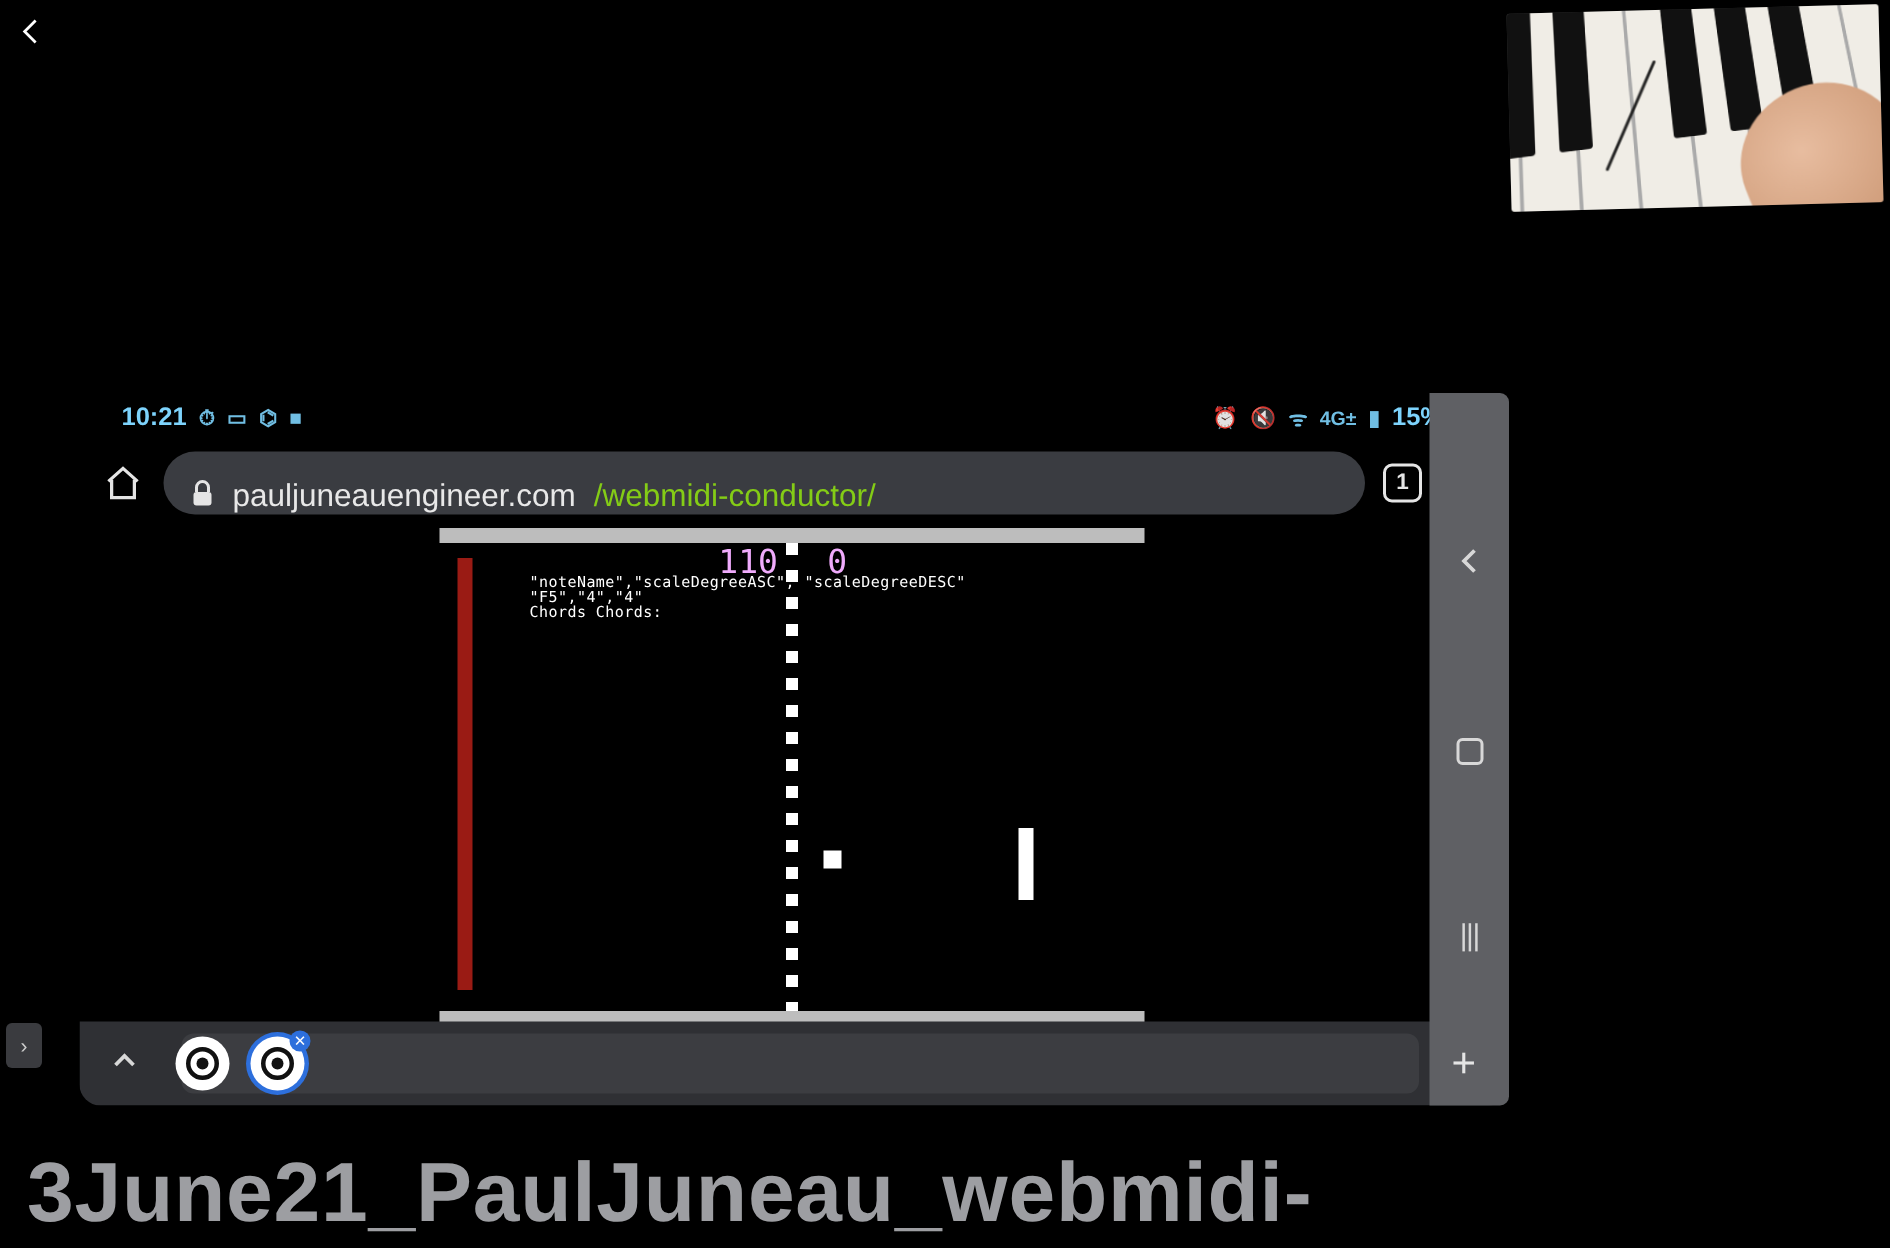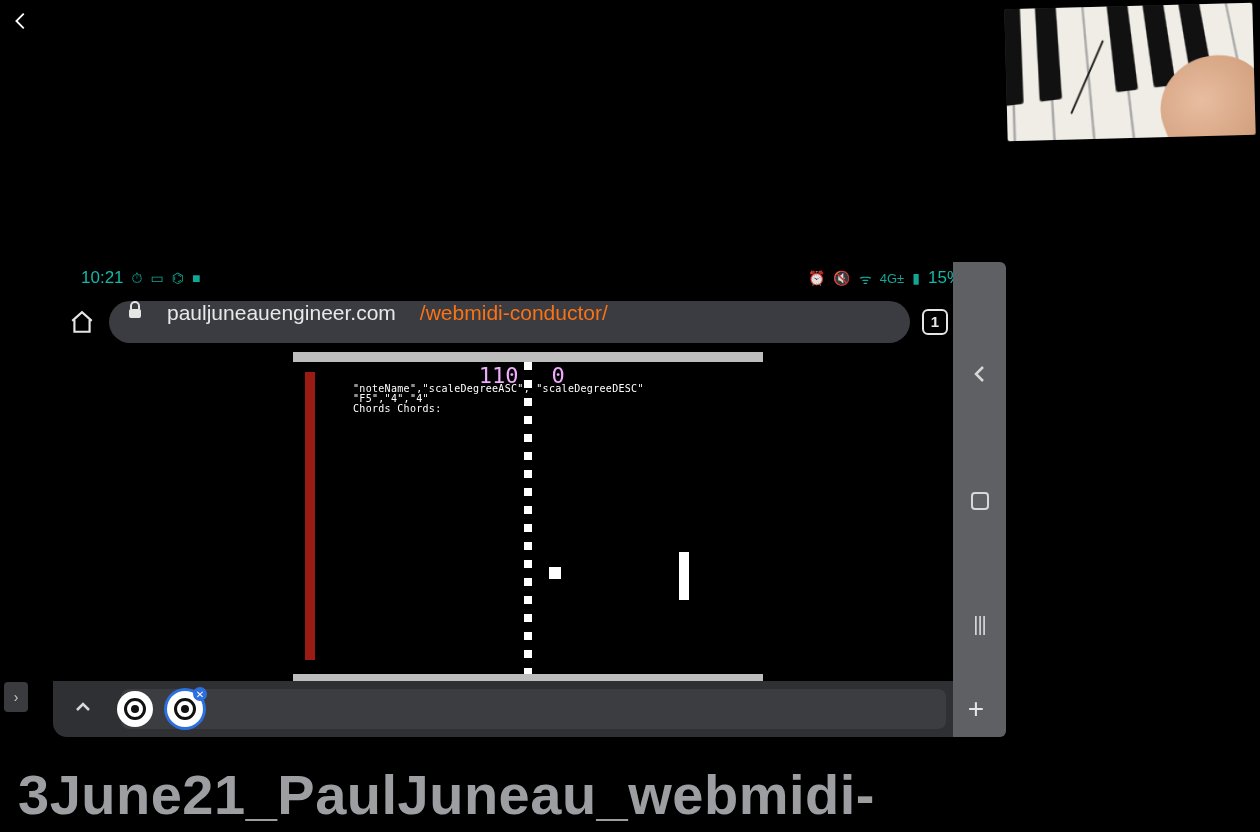--- a/index.html
+++ b/index.html
@@ -101,23 +101,23 @@
     border-radius: 14px;
     overflow:hidden;
   }
 
   .status-bar {
     height: 32px;
     display:flex;
     justify-content: space-between;
     align-items: center;
     padding: 0 28px;
-    color:#14b8a6;
+    color:#7dd3fc;
     font-size: 17px;
-    font-weight: 400;
+    font-weight: 700;
   }
   .status-left, .status-right { display:flex; align-items:center; gap:8px; }
   .status-right .pct { font-size:17px; }
   .batt {
     width:8px; height:15px;
     border:1px solid #aaa;
     position:relative;
     display:inline-block;
   }
   .batt::after{content:'';position:absolute;bottom:0;left:0;right:0;height:15%;background:#d88;}
@@ -134,28 +134,28 @@
     width:30px; height:30px;
     display:flex;align-items:center;justify-content:center;
     color:#e5e5e5;
   }
   .addr-bar {
     flex:1;
     height:42px;
     background:#3a3c41;
     border-radius: 21px;
     display:flex;
-    align-items:flex-start;
+    align-items:flex-end;
     padding: 0 18px;
-    gap:24px;
+    gap:12px;
     color:#e8e8e8;
     font-size: 21px;
     overflow:hidden;
   }
-  .addr-bar .path { color:#f97316; }
+  .addr-bar .path { color:#84cc16; }
   .lock { color:#e5e5e5; font-size:16px; }
   .tab-count {
     width:26px; height:26px;
     border:2px solid #e5e5e5;
     border-radius:6px;
     color:#e5e5e5;
     display:flex;align-items:center;justify-content:center;
     font-size:15px; font-weight:600;
   }
   .more-btn { color:#e5e5e5; font-size:20px; padding:0 6px; }

